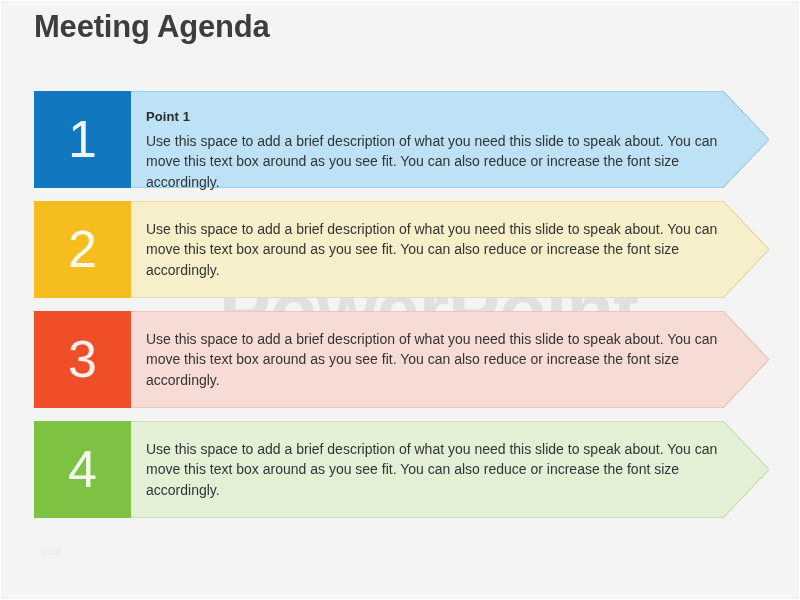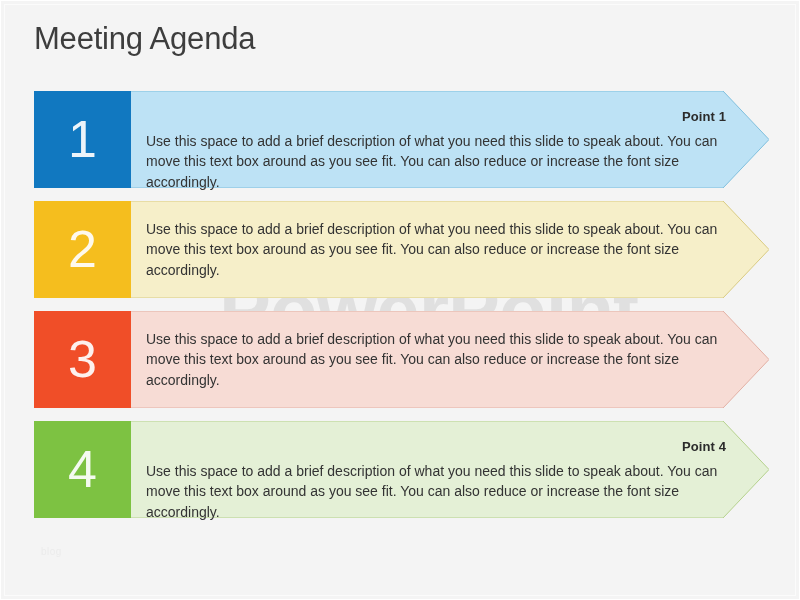--- a/index.html
+++ b/index.html
@@ -33,23 +33,23 @@
     bottom: 3px;
     border: 1px solid #fbfbfb;
     pointer-events: none;
     z-index: 40;
   }
 
   
   #page-title {
     position: absolute;
     left: 33px;
-    top: 20px;
+    top: 8px;
     font-size: 31px;
-    font-weight: normal;
+    font-weight: bold;
     color: #3d3d3d;
     letter-spacing: -0.2px;
     white-space: nowrap;
     z-index: 5;
   }
 
   
   #watermark {
     position: absolute;
     left: 212px;
@@ -122,21 +122,20 @@
     top: 18px;
     width: 580px;
     z-index: 3;
   }
   .row-heading {
     font-size: 13px;
     font-weight: bold;
     color: #2b2b2b;
     margin: 0 0 7px 0;
     letter-spacing: 0.1px;
-    text-align: right;
   }
   .row-desc {
     font-size: 14px;
     line-height: 1.45;
     color: #333333;
     margin: 0;
     max-width: 578px;
   }
 
   
@@ -209,21 +208,20 @@
       <div class="agenda-row" style="top: 420px;">
         <div class="row-shape">
           <svg width="735" height="97" viewBox="0 0 735 97">
             <polygon points="0,0 689,0 735,48.5 689,97 0,97" fill="#E4F0D6" stroke="#B5D18D" stroke-width="1"></polygon>
           </svg>
         </div>
         <div class="num-box" style="background: rgb(125, 194, 66);">
           <span class="num-text">4</span>
         </div>
         <div class="row-content">
-          <div class="row-heading">Point 4</div>
           <div class="row-desc">Use this space to add a brief description of what you need this slide to speak about. You can move this text box around as you see fit. You can also reduce or increase the font size accordingly.</div>
         </div>
       </div>
     </div>
 
   <div id="footer-mark">blog</div>
 
 </div>
 
 </body></html>

